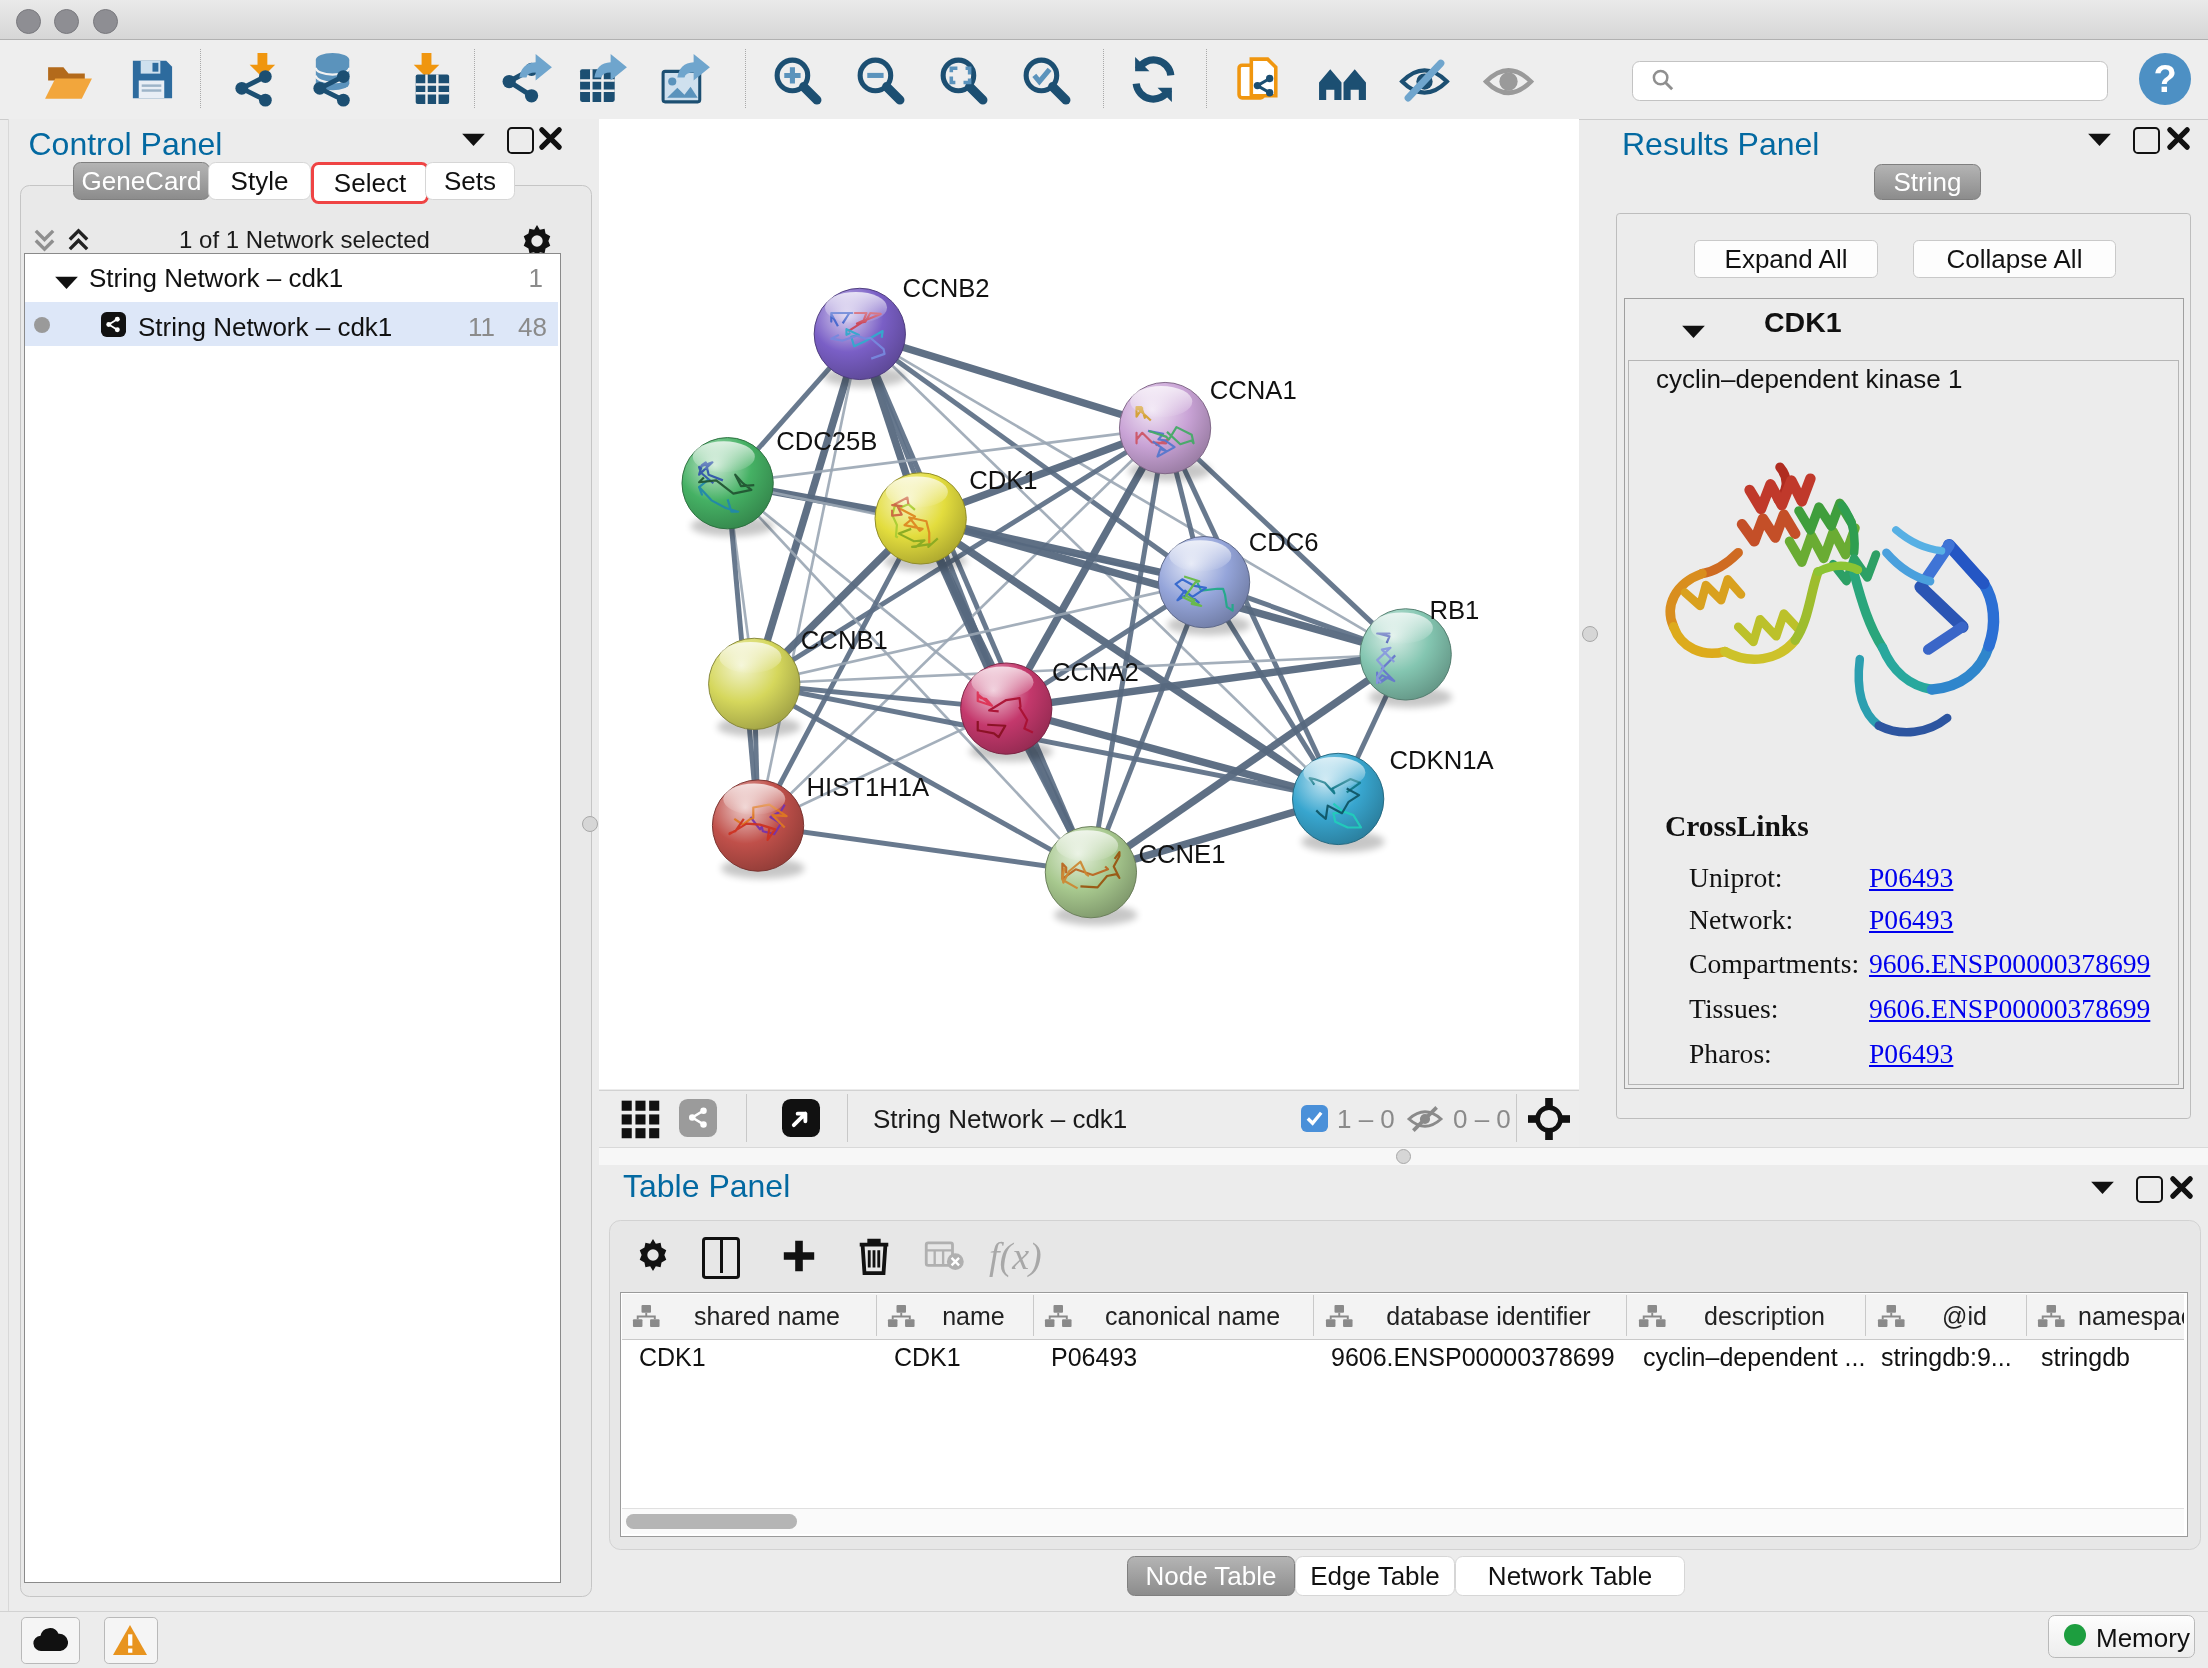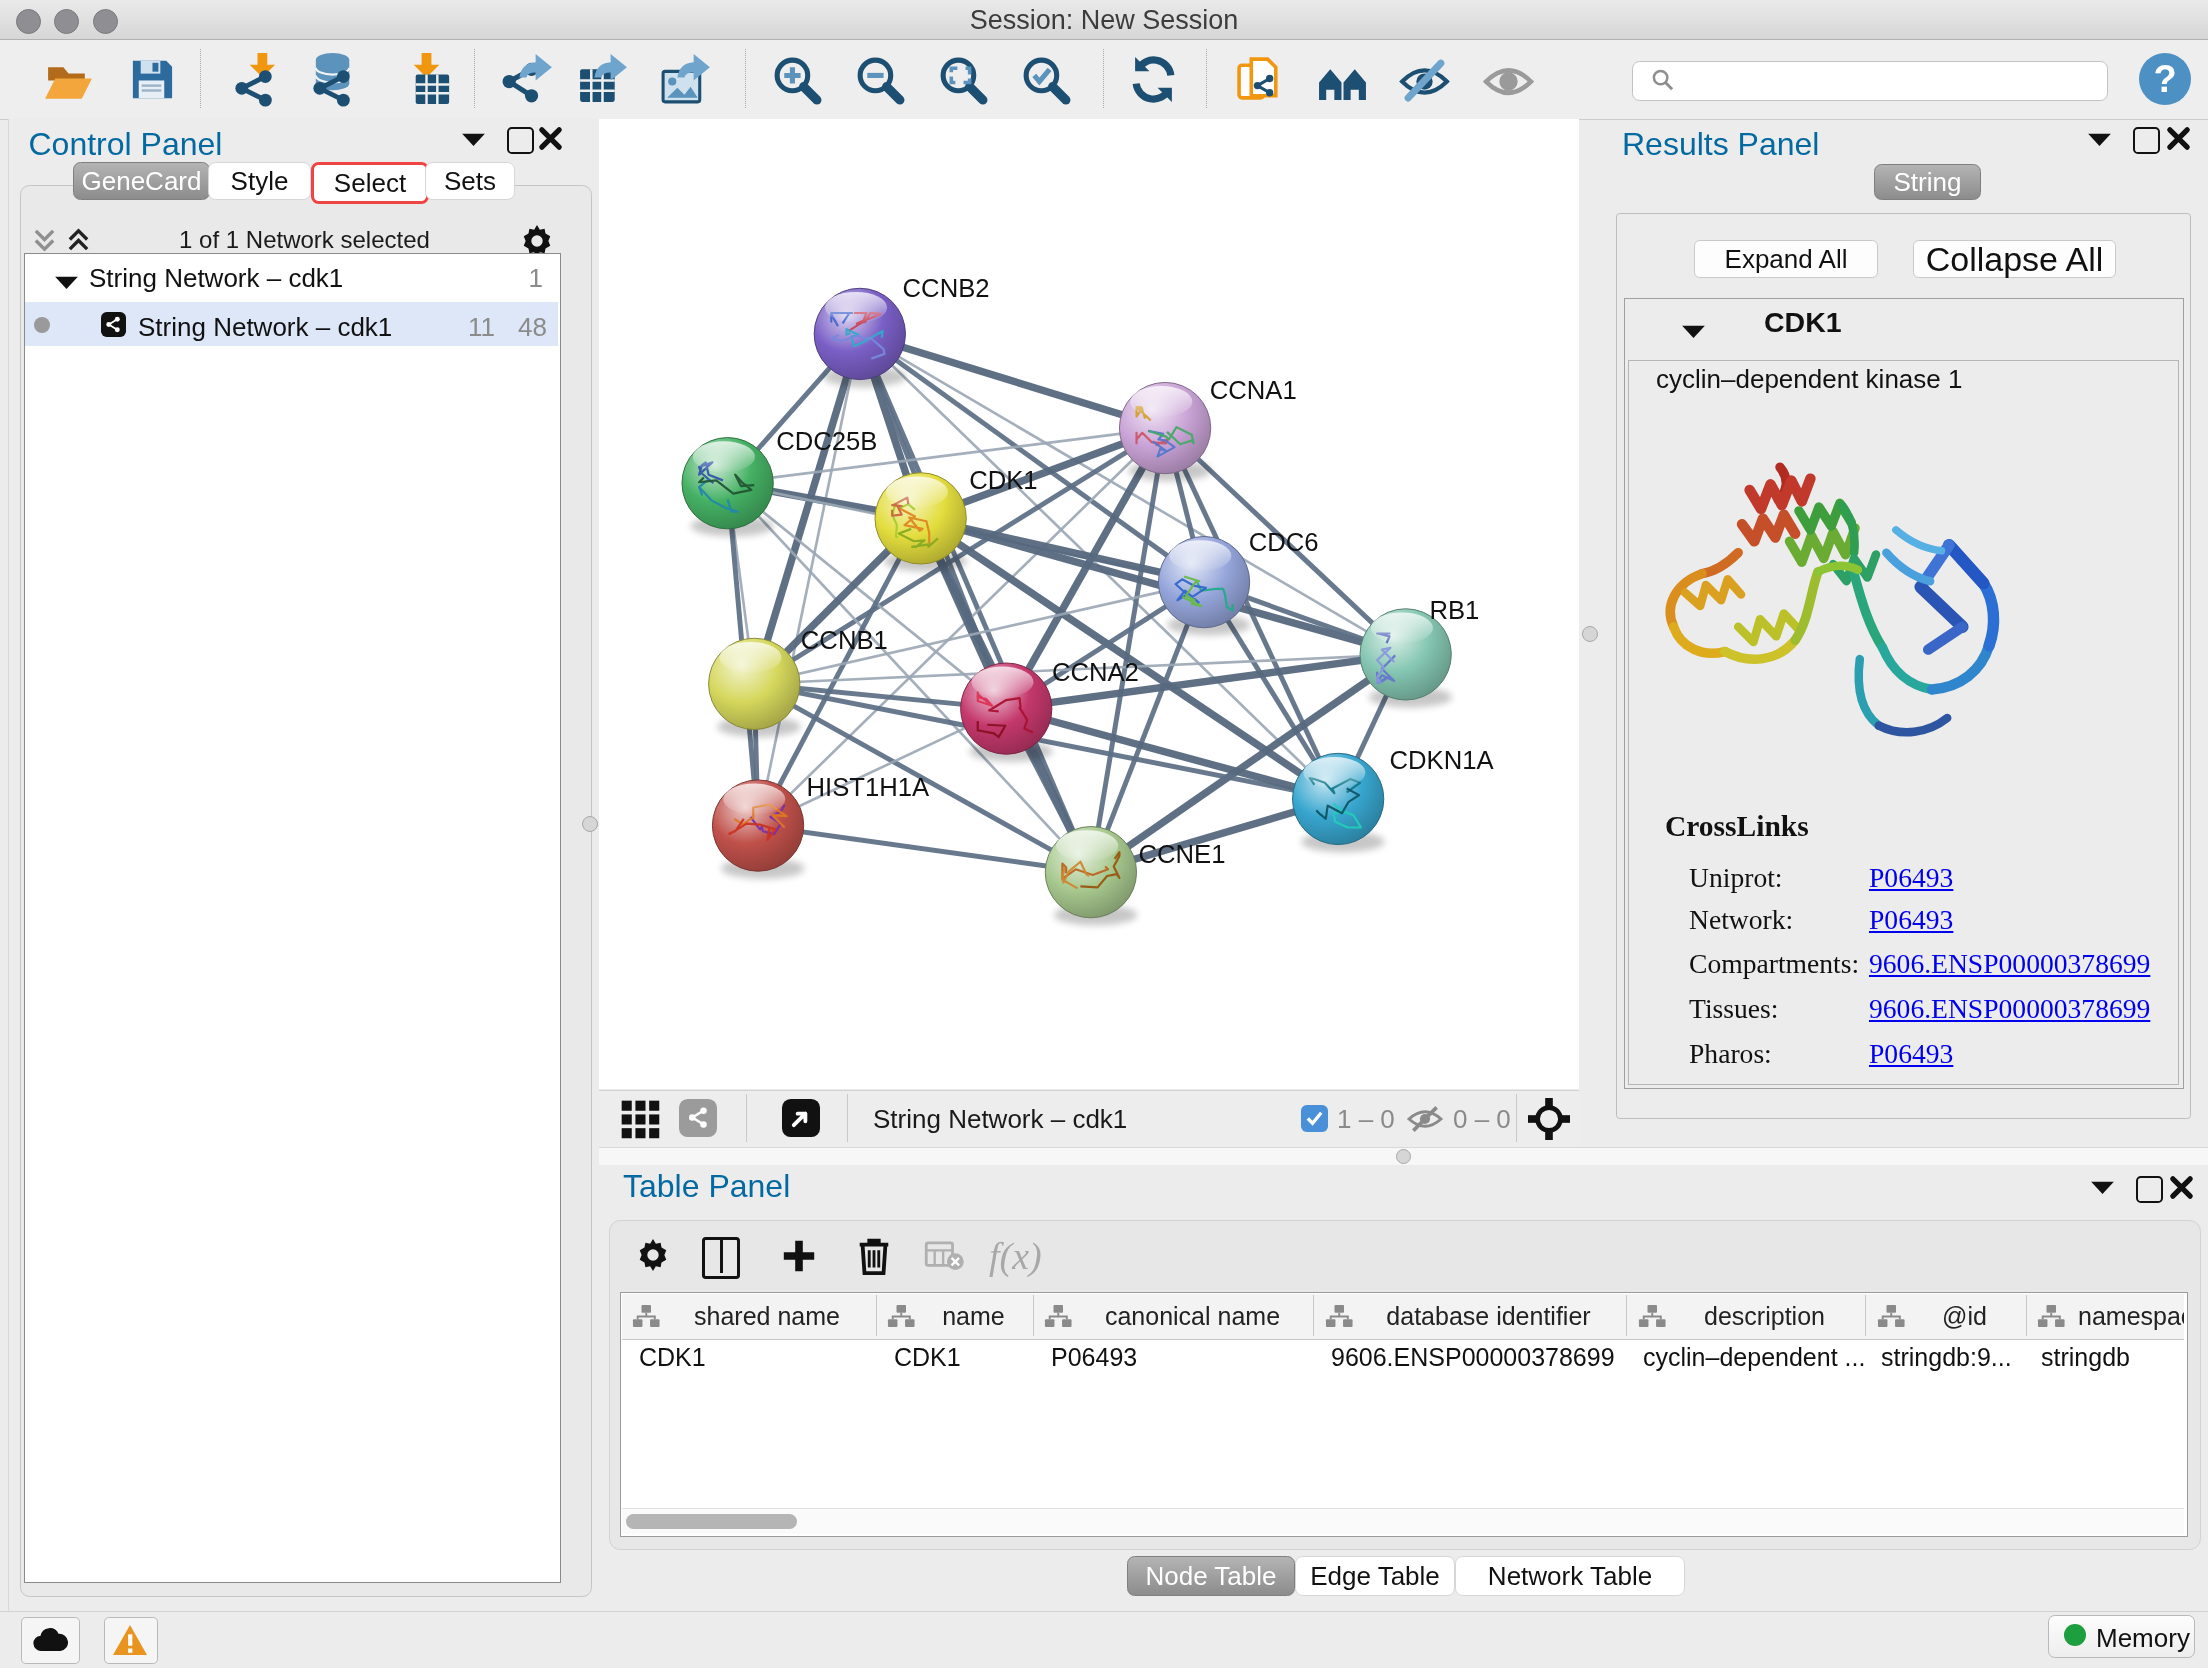--- a/index.html
+++ b/index.html
@@ -1,19 +1,18 @@
 <!DOCTYPE html>
 <html style="font-size:15px"><head><meta charset="utf-8"><style>html,body{margin:0;padding:0;}body{width:2208px;height:1668px;font-family:"Liberation Sans",sans-serif;background:#ececec;}.abs{position:absolute;}#win{position:relative;width:2208px;height:1668px;overflow:hidden;background:#ececec;}.panel-title{font-size:32px;color:#0369a1;text-align:right;}</style></head><body>
 <div id="win">
 
 <div class="abs" style="left:0;top:0;width:2208px;height:39px;background:linear-gradient(#eaeaea,#d6d6d6);border-bottom:1px solid #b1b1b1;"></div>
 <div class="abs" style="left:16px;top:8.6px;width:23px;height:23px;border-radius:50%;background:#8e8e93;border:1px solid #79797e;"></div>
 <div class="abs" style="left:54px;top:8.6px;width:23px;height:23px;border-radius:50%;background:#8e8e93;border:1px solid #79797e;"></div>
 <div class="abs" style="left:93px;top:8.6px;width:23px;height:23px;border-radius:50%;background:#8e8e93;border:1px solid #79797e;"></div>
-<div class="abs" style="left:0;top:4.8px;width:2208px;text-align:center;font-size:27px;color:#3c3c3c;">Session: New Session</div>
 
 <div class="abs" style="left:0;top:40px;width:2208px;height:79px;background:#eeeeee;border-bottom:1px solid #cccccc;"></div>
     <svg class="abs" style="left:42px;top:53px" width="53" height="53" viewBox="0 0 52 52">
       <path d="M6,14 h15 l5,6 h16 v7 H6 z" fill="#b36a1b"></path>
       <path d="M3,45 L13,25 h36 L39,45 z" fill="#f2a63c"></path>
     </svg>
     <svg class="abs" style="left:126px;top:54px" width="51" height="51" viewBox="0 0 52 52">
       <path d="M7,7 h34 l6,6 v32 h-40 z" fill="#2d6b9e"></path>
       <rect x="15" y="7" width="20" height="13" fill="#cfe0ee"></rect>
       <rect x="27" y="9" width="6" height="9" fill="#2d6b9e"></rect>
@@ -432,21 +431,21 @@
     <svg class="abs" style="left:2086px;top:131px" width="27" height="17" viewBox="0 0 28 18">
       <path d="M2,3 h24 l-12,13 z" fill="#111"></path>
     </svg>
     <div class="abs" style="left:2133px;top:127px;width:23px;height:23px;border:2.9px solid #111;border-radius:4.8px;"></div>
     <svg class="abs" style="left:2166px;top:126px" width="25" height="25" viewBox="0 0 26 26">
       <path d="M4,4 22,22 M22,4 4,22" stroke="#111" stroke-width="5.5" stroke-linecap="round"></path>
     </svg>
     <div class="abs" style="left:1850px;top:164px;width:105px;height:34px;background:linear-gradient(#b4b4b4,#8c8c8c);border:1px solid #7f7f7f;border-radius:7.6px;color:#fff;text-align:center;line-height:34px;font-size:26px;margin-left:24px;">String</div>
     <div class="abs" style="left:1616px;top:213px;width:573px;height:904px;background:#ececec;border:1px solid #bdbdbd;border-radius:3.8px;"></div>
     <div class="abs" style="left:1694px;top:240px;width:182px;height:36px;background:#fdfdfd;border:1px solid #c9c9c9;border-radius:5.7px;text-align:center;line-height:36px;font-size:26px;color:#111;">Expand All</div>
-    <div class="abs" style="left:1913px;top:240px;width:201px;height:36px;background:#fdfdfd;border:1px solid #c9c9c9;border-radius:5.7px;text-align:center;line-height:36px;font-size:34px;color:#111;">Collapse All</div>
+    <div class="abs" style="left:1913px;top:240px;width:201px;height:36px;background:#fdfdfd;border:1px solid #c9c9c9;border-radius:5.7px;text-align:center;line-height:36px;font-size:26px;color:#111;">Collapse All</div>
     <div class="abs" style="left:1624px;top:298px;width:558px;height:789px;background:#ececec;border:1px solid #9f9f9f;"></div>
     <svg class="abs" style="left:1680px;top:323px" width="27" height="17" viewBox="0 0 28 18">
       <path d="M2,3 h24 l-12,13 z" fill="#111"></path>
     </svg>
     <div class="abs" style="left:1764px;top:306px;font-size:28.5px;font-weight:bold;color:#111;">CDK1</div>
     <div class="abs" style="left:1628px;top:360px;width:549px;height:723px;background:#ececec;border:1px solid #b5b5b5;"></div>
     <div class="abs" style="left:1656px;top:364px;font-size:26px;color:#111;">cyclin–dependent kinase 1</div>
     <svg class="abs" style="left:1647px;top:450px" width="380" height="328" viewBox="0 0 400 345">
 <g fill="none" stroke-linecap="round" stroke-linejoin="round">
 <path d="M140,18 C150,30 148,44 138,52" stroke="#b02c20" stroke-width="10"></path>

